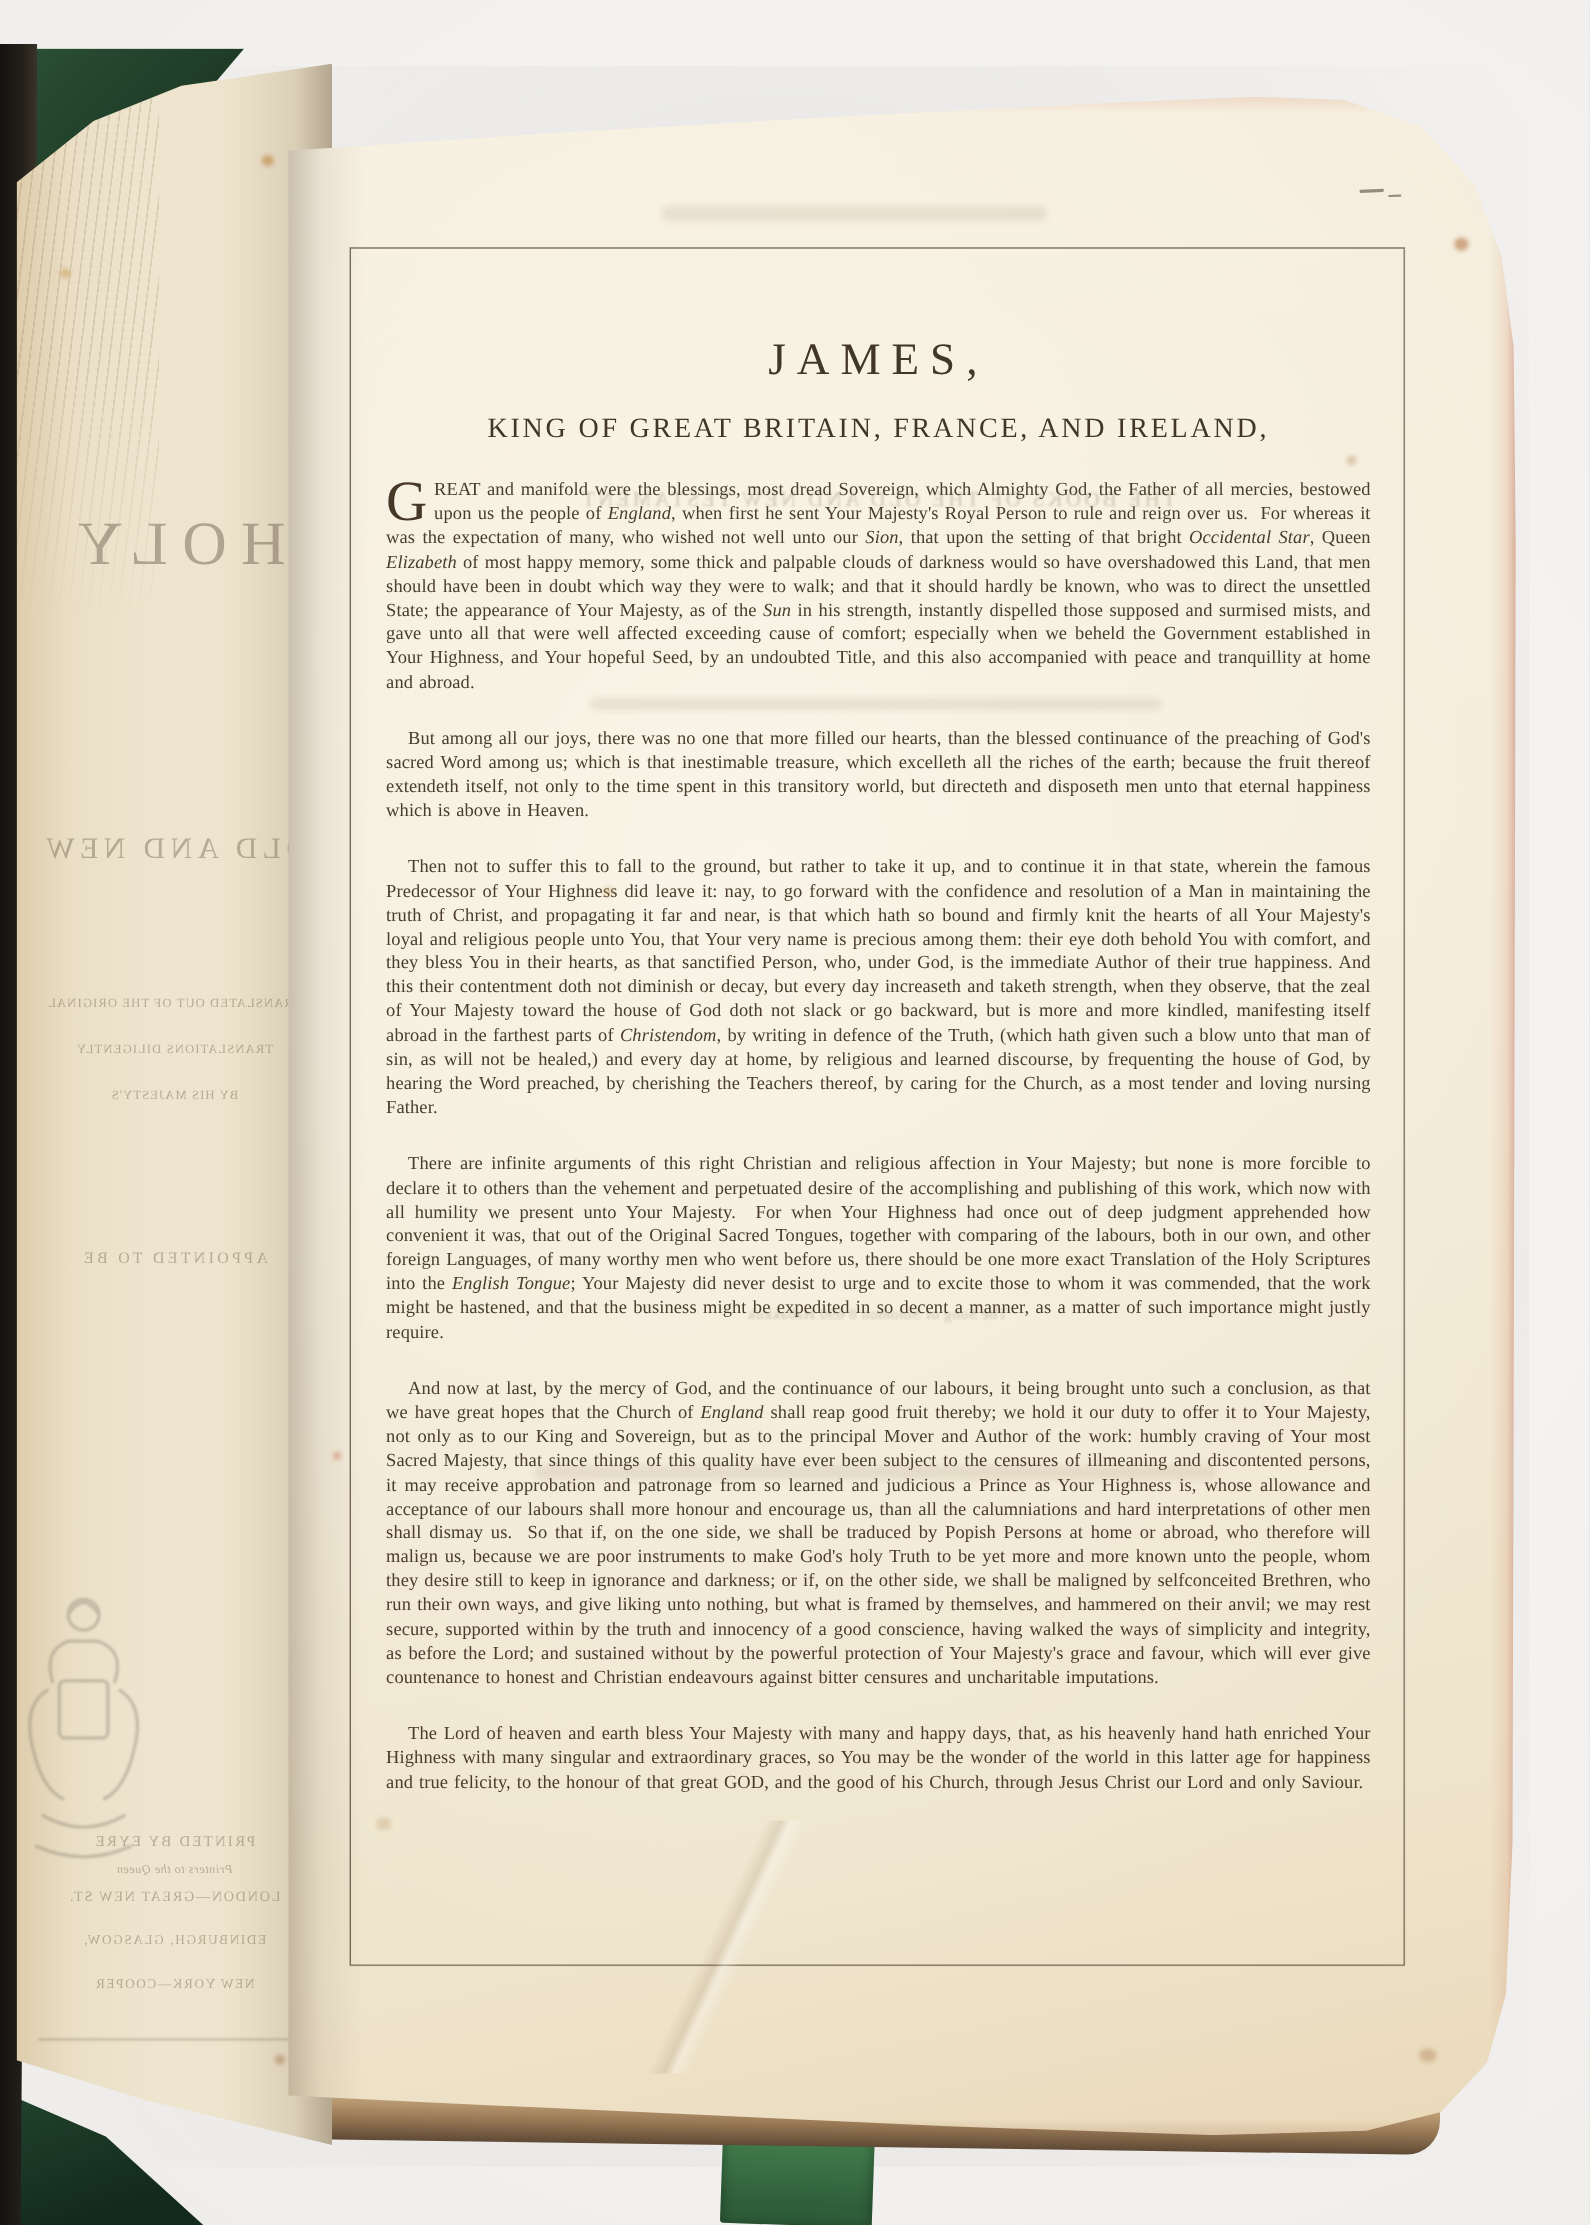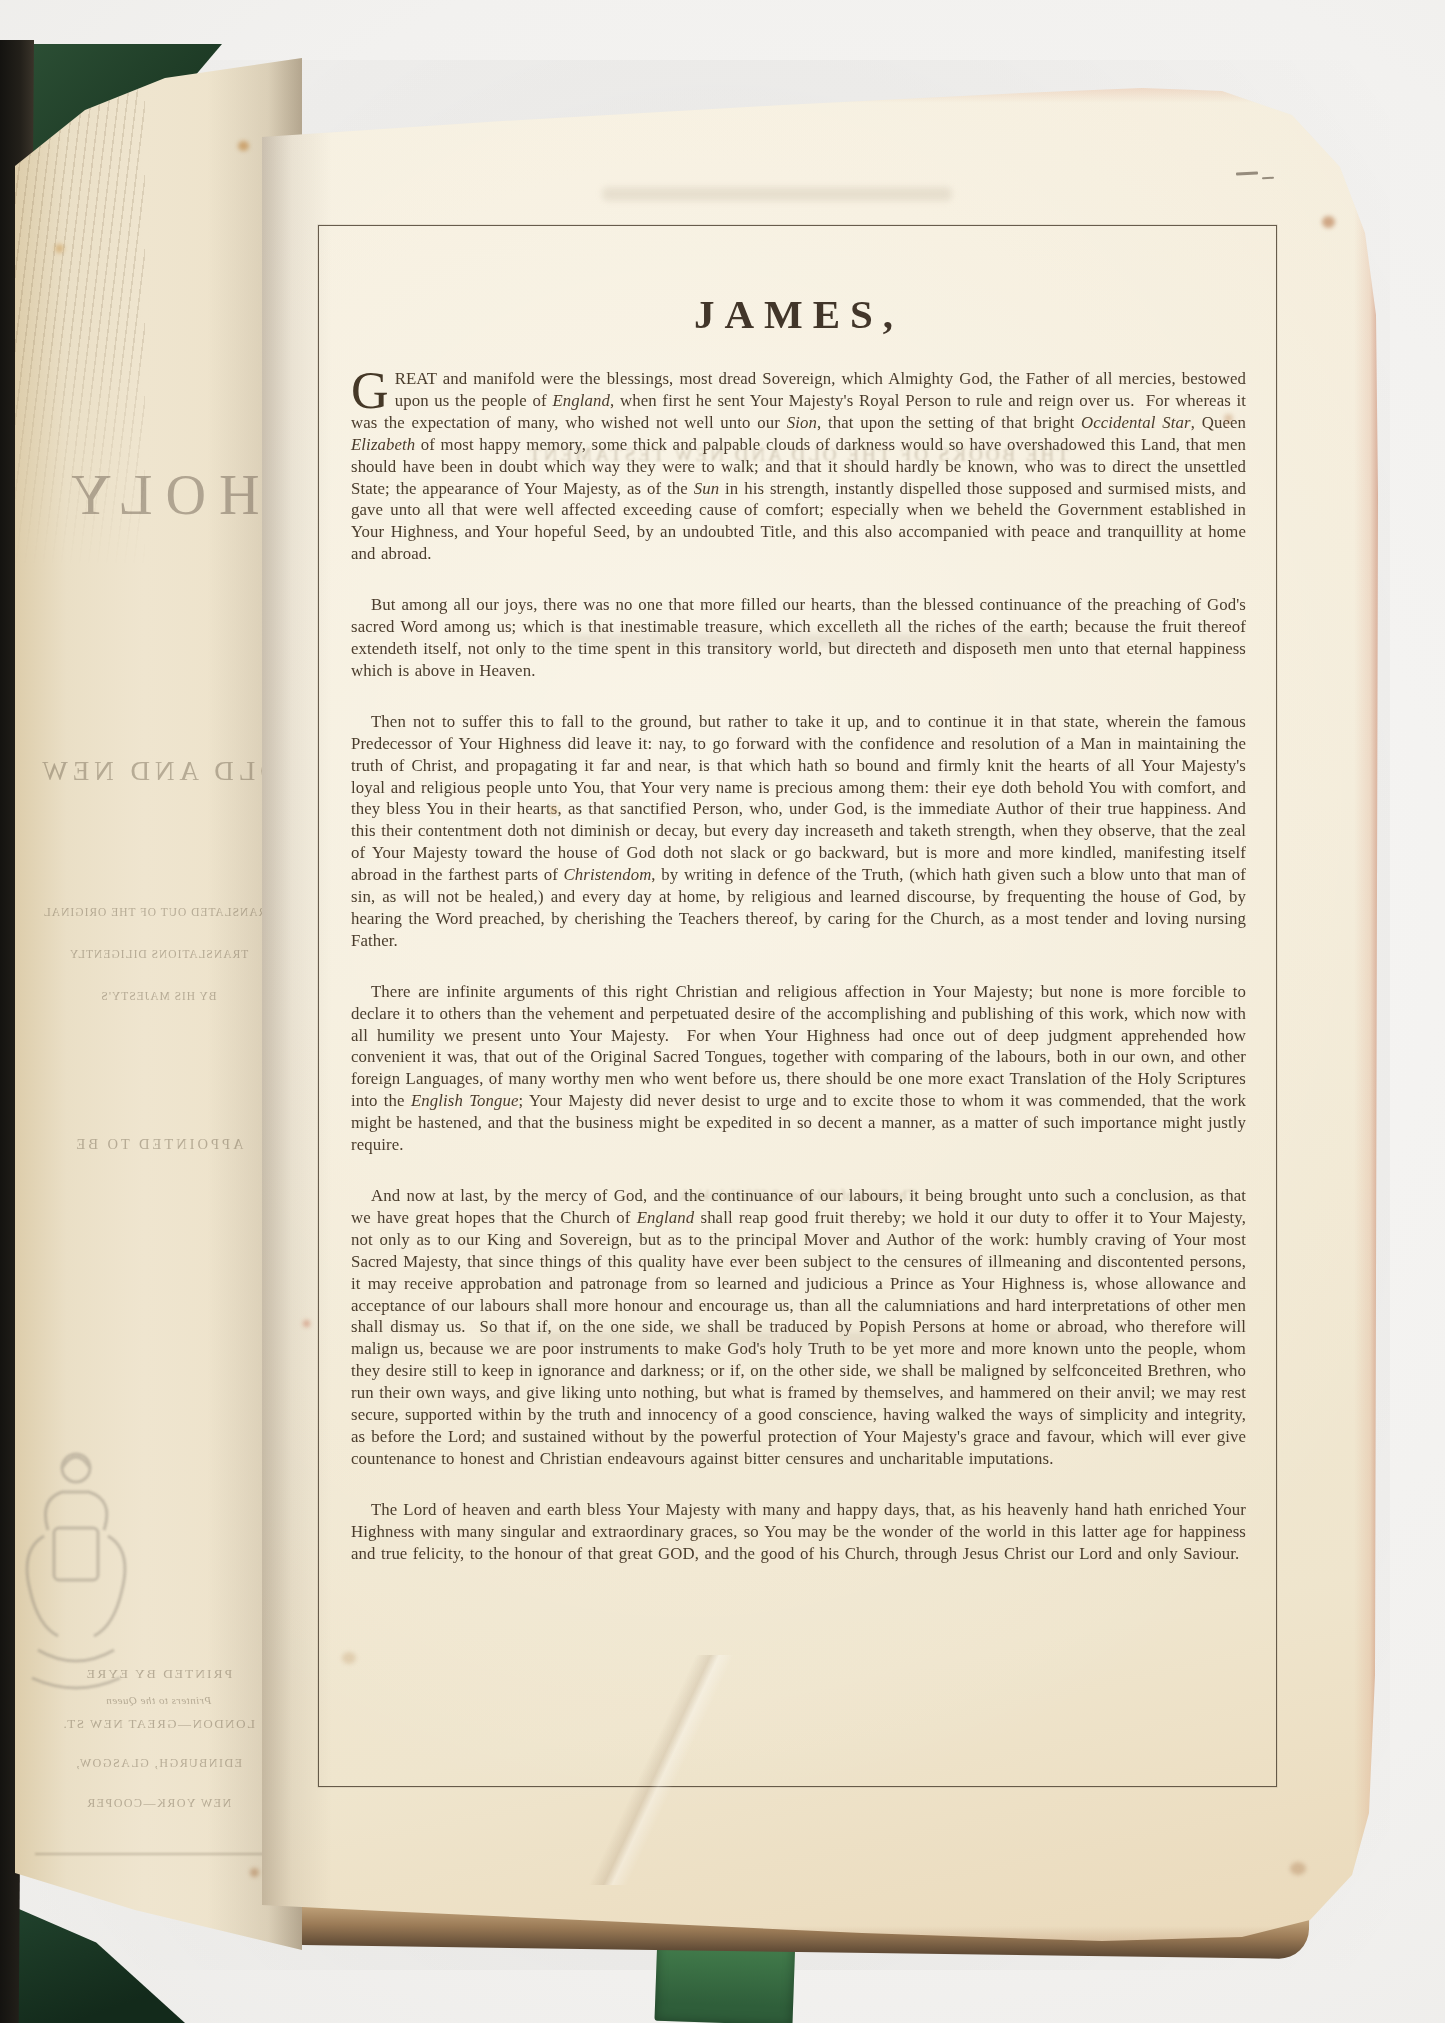--- a/index.html
+++ b/index.html
@@ -48,21 +48,21 @@
       linear-gradient(0deg, rgba(150,96,58,.34) 0px, rgba(150,96,58,0) 24px),
       linear-gradient(90deg, rgba(74,52,30,.26) 0px, rgba(74,52,30,.08) 30px, rgba(74,52,30,0) 70px),
       radial-gradient(120% 85% at 38% 38%, rgba(255,253,246,.5), rgba(255,255,255,0) 65%),
       linear-gradient(168deg,#f6efdf 0%,#f3ebd8 45%,#efe5cd 82%,#ead9ba 100%);
     filter:drop-shadow(3px 5px 3px rgba(70,45,25,.40)) drop-shadow(2px 14px 20px rgba(0,0,0,.16));}
   #frame{position:absolute;left:56px;top:150px;width:957px;height:1560px;
     border:1.4px solid rgba(78,66,50,.85);box-shadow:0 0 0 .5px rgba(120,105,80,.25);}
   #content{position:absolute;inset:0;padding:50px 30px 0 32px;color:#483a2a;}
   .ded{ text-align:center;white-space:nowrap;color:#42362a;}
   #ded-kicker{font-size:19px;letter-spacing:3px;margin-top:6px;}
-  #ded-title{font-size:41px;letter-spacing:10px;font-weight:700;margin-top:14px;}
+  #ded-title{font-size:41px;letter-spacing:10px;font-weight:400;margin-top:26px;}
   #ded-grace{font-size:20.5px;letter-spacing:5.5px;font-style:italic;margin-top:31px;}
   #ded-king{font-size:25.5px;letter-spacing:2.5px;margin-top:24px;}
   #ded-defender{font-size:17px;letter-spacing:2.2px;margin-top:28px;}
   #ded-salutation{font-size:16.6px;letter-spacing:.2px;margin-top:23px;}
   .para{font-size:16.8px;line-height:21.9px;text-align:justify;text-indent:20px;
     word-spacing:1.1px;letter-spacing:.1px;margin-top:29px;color:#4a3c2c;}
   .para.first{margin-top:30px;text-indent:0;}
   .dropcap{float:left;font-size:52px;line-height:39px;padding:3px 6px 0 0;font-weight:500;color:#453827;}
   
   .rghost{color:rgba(146,131,106,.38);filter:blur(.8px);}
@@ -125,20 +125,21 @@
 
       <div class="mirror">
         <div class="gline rghost" style="top:218px;font-size:19px;letter-spacing:3px;">THE BOOKS OF THE OLD AND NEW TESTAMENT</div>
         <div class="smudge" style="left:220px;top:408px;width:520px;height:12px;"></div>
         <div class="gline rghost" style="top:962px;font-size:14px;letter-spacing:.5px;">The Song of Solomon      8      690      Habakkuk</div>
         <div class="smudge" style="left:170px;top:1106px;width:620px;height:13px;"></div>
       </div>
 
       <div id="content">
         <div class="ded" id="ded-title">JAMES,</div>
+        <div class="ded" id="ded-king">KING OF GREAT BRITAIN, FRANCE, AND IRELAND,</div>
 
         <p class="para first"><span class="dropcap">G</span><span>REAT and manifold were the blessings, most dread Sovereign, which Almighty God, the Father of all mercies, bestowed upon us the people of <i>England</i>, when first he sent Your Majesty's Royal Person to rule and reign over us.&nbsp; For whereas it was the expectation of many, who wished not well unto our <i>Sion</i>, that upon the setting of that bright <i>Occidental Star</i>, Queen <i>Elizabeth</i> of most happy memory, some thick and palpable clouds of darkness would so have overshadowed this Land, that men should have been in doubt which way they were to walk; and that it should hardly be known, who was to direct the unsettled State; the appearance of Your Majesty, as of the <i>Sun</i> in his strength, instantly dispelled those supposed and surmised mists, and gave unto all that were well affected exceeding cause of comfort; especially when we beheld the Government established in Your Highness, and Your hopeful Seed, by an undoubted Title, and this also accompanied with peace and tranquillity at home and abroad.</span></p>
         <p class="para">But among all our joys, there was no one that more filled our hearts, than the blessed continuance of the preaching of God's sacred Word among us; which is that inestimable treasure, which excelleth all the riches of the earth; because the fruit thereof extendeth itself, not only to the time spent in this transitory world, but directeth and disposeth men unto that eternal happiness which is above in Heaven.</p>
         <p class="para">Then not to suffer this to fall to the ground, but rather to take it up, and to continue it in that state, wherein the famous Predecessor of Your Highness did leave it: nay, to go forward with the confidence and resolution of a Man in maintaining the truth of Christ, and propagating it far and near, is that which hath so bound and firmly knit the hearts of all Your Majesty's loyal and religious people unto You, that Your very name is precious among them: their eye doth behold You with comfort, and they bless You in their hearts, as that sanctified Person, who, under God, is the immediate Author of their true happiness. And this their contentment doth not diminish or decay, but every day increaseth and taketh strength, when they observe, that the zeal of Your Majesty toward the house of God doth not slack or go backward, but is more and more kindled, manifesting itself abroad in the farthest parts of <i>Christendom</i>, by writing in defence of the Truth, (which hath given such a blow unto that man of sin, as will not be healed,) and every day at home, by religious and learned discourse, by frequenting the house of God, by hearing the Word preached, by cherishing the Teachers thereof, by caring for the Church, as a most tender and loving nursing Father.</p>
         <p class="para">There are infinite arguments of this right Christian and religious affection in Your Majesty; but none is more forcible to declare it to others than the vehement and perpetuated desire of the accomplishing and publishing of this work, which now with all humility we present unto Your Majesty.&nbsp; For when Your Highness had once out of deep judgment apprehended how convenient it was, that out of the Original Sacred Tongues, together with comparing of the labours, both in our own, and other foreign Languages, of many worthy men who went before us, there should be one more exact Translation of the Holy Scriptures into the <i>English Tongue</i>; Your Majesty did never desist to urge and to excite those to whom it was commended, that the work might be hastened, and that the business might be expedited in so decent a manner, as a matter of such importance might justly require.</p>
         <p class="para">And now at last, by the mercy of God, and the continuance of our labours, it being brought unto such a conclusion, as that we have great hopes that the Church of <i>England</i> shall reap good fruit thereby; we hold it our duty to offer it to Your Majesty, not only as to our King and Sovereign, but as to the principal Mover and Author of the work: humbly craving of Your most Sacred Majesty, that since things of this quality have ever been subject to the censures of illmeaning and discontented persons, it may receive approbation and patronage from so learned and judicious a Prince as Your Highness is, whose allowance and acceptance of our labours shall more honour and encourage us, than all the calumniations and hard interpretations of other men shall dismay us.&nbsp; So that if, on the one side, we shall be traduced by Popish Persons at home or abroad, who therefore will malign us, because we are poor instruments to make God's holy Truth to be yet more and more known unto the people, whom they desire still to keep in ignorance and darkness; or if, on the other side, we shall be maligned by selfconceited Brethren, who run their own ways, and give liking unto nothing, but what is framed by themselves, and hammered on their anvil; we may rest secure, supported within by the truth and innocency of a good conscience, having walked the ways of simplicity and integrity, as before the Lord; and sustained without by the powerful protection of Your Majesty's grace and favour, which will ever give countenance to honest and Christian endeavours against bitter censures and uncharitable imputations.</p>
         <p class="para">The Lord of heaven and earth bless Your Majesty with many and happy days, that, as his heavenly hand hath enriched Your Highness with many singular and extraordinary graces, so You may be the wonder of the world in this latter age for happiness and true felicity, to the honour of that great GOD, and the good of his Church, through Jesus Christ our Lord and only Saviour.</p>
       </div>
     </div>
 

